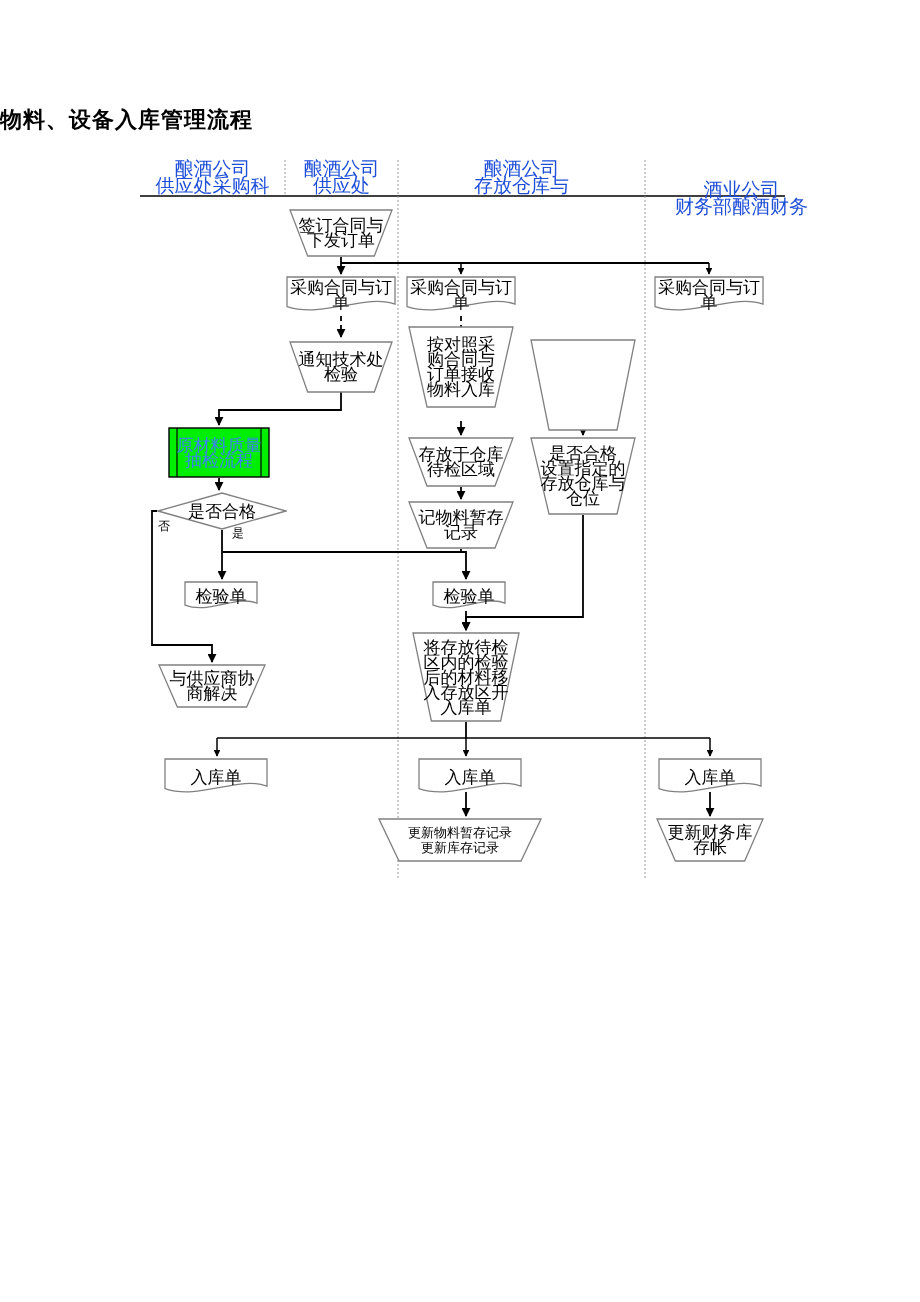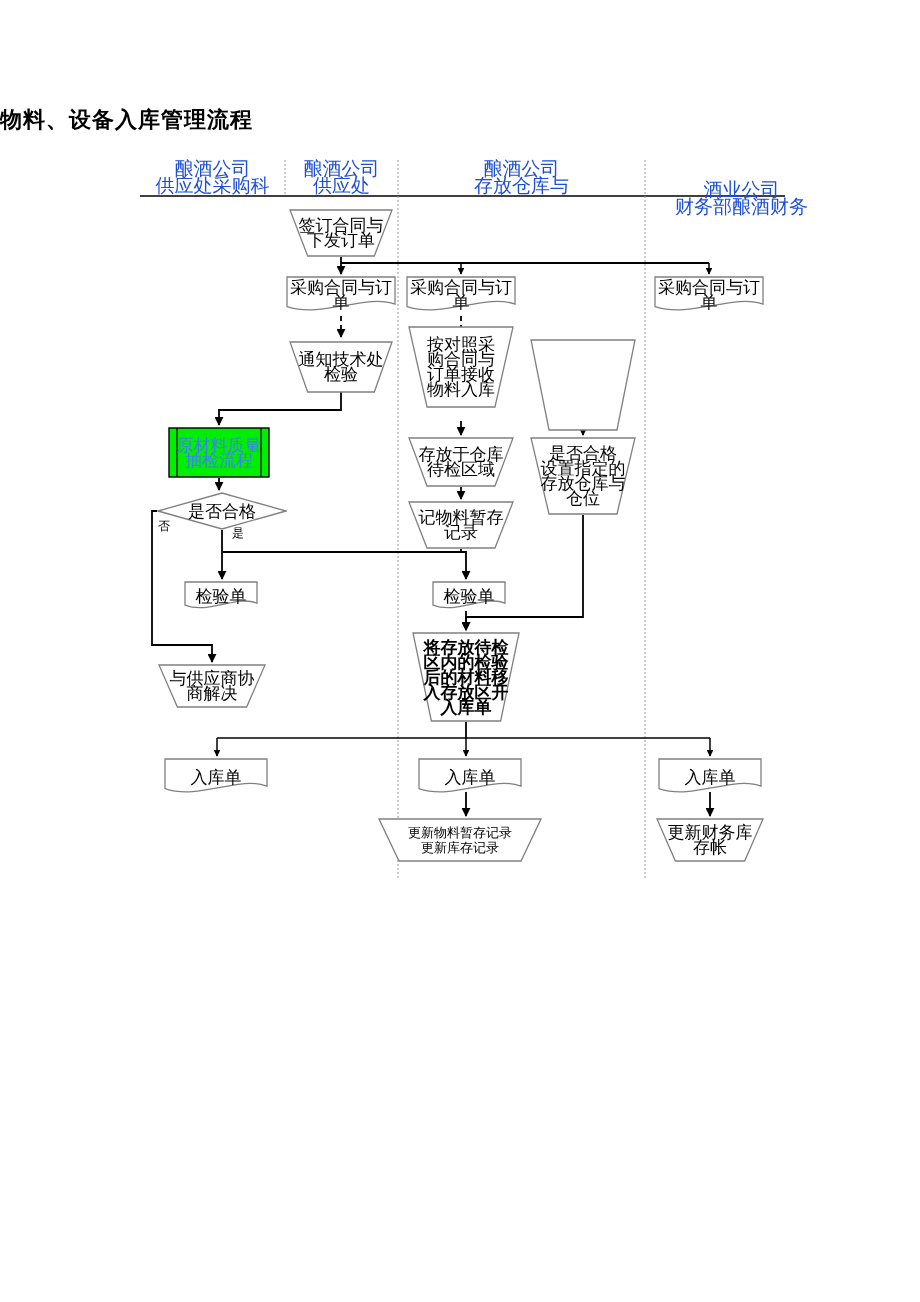--- a/index.html
+++ b/index.html
@@ -206,21 +206,21 @@
       <span class="lbl">记物料暂存
 记录</span>
     </div>
     <div class="node" style="left: 432px; top: 581px; width: 74px; height: 30px;">
       <svg class="shape-svg" viewBox="0 0 74 30" xmlns="http://www.w3.org/2000/svg">
         <path d="M 1 1 L 73 1 L 73 22.2
              C 53.28 13.619999999999997, 25.16 33.51, 1 24.15 Z" fill="#fff" stroke="#808080" stroke-width="1.3"></path>
       </svg>
       <span class="lbl">检验单</span>
     </div>
-    <div class="node" style="left: 412px; top: 632px; width: 108px; height: 90px; font-weight: bold;">
+    <div class="node" style="left: 412px; top: 632px; width: 108px; height: 90px;">
       <svg class="shape-svg" viewBox="0 0 108 90" xmlns="http://www.w3.org/2000/svg">
         <path d="M 1 1 L 107 1 L 88.64 89 L 19.360000000000003 89 Z" fill="#fff" stroke="#808080" stroke-width="1.3"></path>
       </svg>
       <span class="lbl">将存放待检
 区内的检验
 后的材料移
 入存放区开
 入库单</span>
     </div>
     <div class="node" style="left: 164px; top: 758px; width: 104px; height: 38px;">

